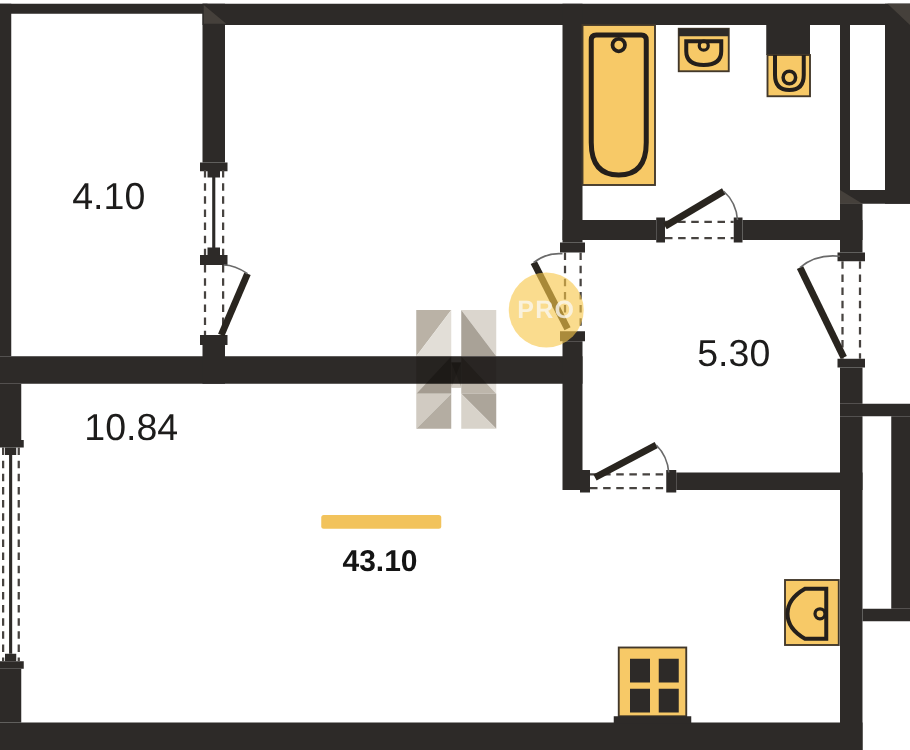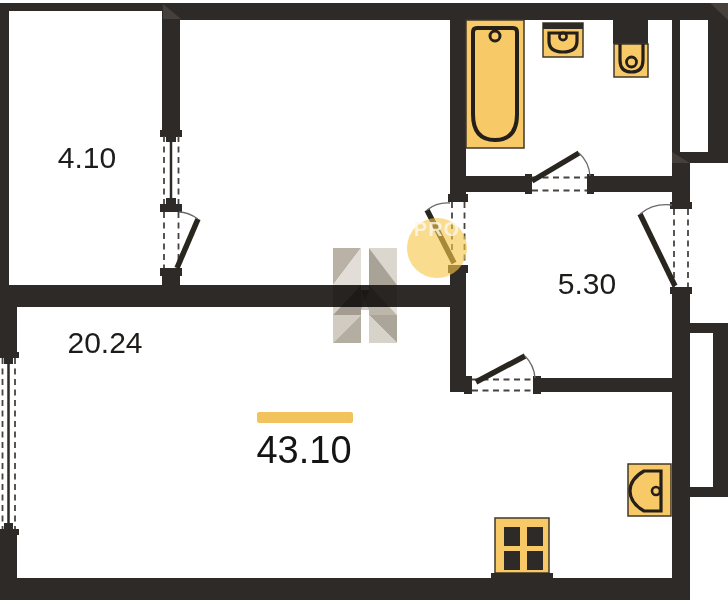--- a/index.html
+++ b/index.html
@@ -1,25 +1,25 @@
 <!DOCTYPE html>
 <html><head>
 <meta charset="utf-8">
 <style>
   html,body{margin:0;padding:0;background:#ffffff;}
   .plan{position:relative;width:728px;height:600px;background:#fff;overflow:hidden;
         font-family:"Liberation Sans",sans-serif;}
   .plan svg{position:absolute;left:0;top:0;}
   .room-label{position:absolute;transform:translate(-50%,-50%);font-size:30px;color:#1d1c1b;
               white-space:nowrap;letter-spacing:0px;}
-  .total-num{position:absolute;transform:translate(-50%,-50%);font-size:38px;font-weight:normal;
+  .total-num{position:absolute;transform:translate(-50%,-50%);font-size:24px;font-weight:bold;
              color:#141414;white-space:nowrap;}
   .total-bar{position:absolute;background:#f2c35c;border-radius:2px;}
   .pro-badge{position:absolute;width:60px;height:60px;border-radius:50%;
-             background:rgba(247,198,73,0.62);display:flex;align-items:flex-start;justify-content:center;
+             background:rgba(247,198,73,0.62);display:flex;align-items:center;justify-content:center;
              color:rgba(250,247,240,0.80);font-size:20px;font-weight:600;letter-spacing:1px;}
 </style>
 </head>
 <body>
 
 <div class="plan">
 
 <svg width="728" height="600" viewBox="0 0 728 600">
 
   <g fill="#2d2a28">
@@ -172,21 +172,21 @@
     <polygon points="369,315 397,315 397,343" fill="#a59d91"></polygon>
     <polygon points="369,315 369,343 397,343" fill="#d5cfc6"></polygon>
     <rect x="361" y="290" width="8" height="20" fill="#b0a89c"></rect>
     <polygon points="361,290 369,290 365,300" fill="#8d8679"></polygon>
     <polygon points="361,310 369,310 365,300" fill="#cfc9bf"></polygon>
   </g>
 </svg>
 
 <div class="room-label" style="left:87px;top:158px;">4.10</div>
 <div class="room-label" style="left:587px;top:284px;">5.30</div>
-<div class="room-label" style="left:105px;top:343px;">20.24</div>
+<div class="room-label" style="left:105px;top:343px;">10.84</div>
 
 <div class="total-bar" style="left:257px;top:412px;width:96px;height:11px;"></div>
 <div class="total-num" style="left:304px;top:450px;">43.10</div>
 
 <div class="pro-badge" style="left:407px;top:218px;">
   <span>PRO</span>
 </div>
 
 </div>
 

